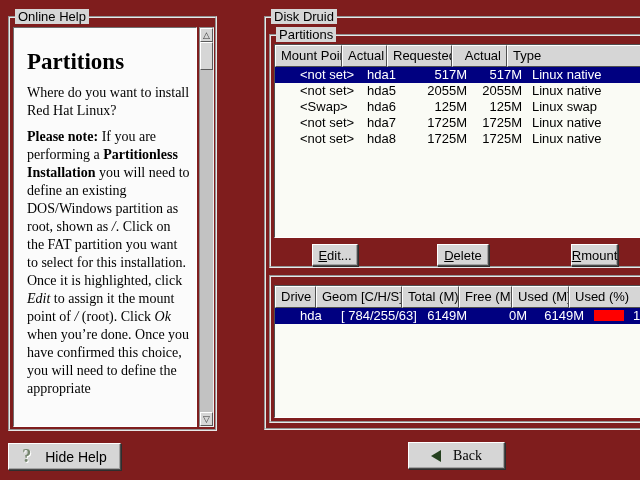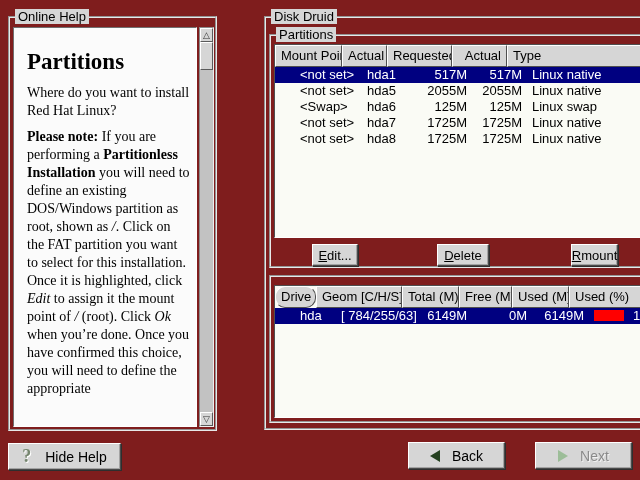--- a/index.html
+++ b/index.html
@@ -93,21 +93,21 @@
   }
   .tr { display: flex; height: 16px; line-height: 16px; padding-left: 20px; }
   .tr.sel { background: #000080; color: #fff; }
   .td { padding: 0 5px; white-space: nowrap; overflow: hidden; flex: none; }
   .num { text-align: right; }
 
   
   .pc0 { width: 67px; } .pc1 { width: 45px; } .pc2 { width: 65px; }
   .pc3 { width: 55px; } .pc4 { width: 157px; }
   
-  .dc0 { width: 41px; border-radius: 10px; } .dc1 { width: 86px; } .dc2 { width: 57px; }
+  .dc0 { width: 41px; } .dc1 { width: 86px; } .dc2 { width: 57px; }
   .dc3 { width: 53px; } .dc4 { width: 57px; } .dc5 { width: 95px; }
 
   .usedbar {
     display: inline-block;
     width: 30px; height: 11px;
     background: #ff0000;
     vertical-align: -1px;
     margin-right: 9px;
   }
 
@@ -260,23 +260,19 @@
         </div>
       </div>
     </div>
   </div>
 
   <button class="btn btn-big" style="left:8px; top:443px; width:113px;">
       <span class="qmark">?</span>
       <span>Hide Help</span>
     </button>
 
-  <button class="btn btn-big" style="left:408px; top:442px; width:97px;">
+  <button class="btn btn-big" style="left:408px; top:442px; width:97px;font-family:Liberation Serif, serif;">
       <span class="arrow arrow-left"></span>
       <span>Back</span>
     </button>
 
-  <button class="btn btn-big disabled" style="left:535px; top:442px; width:97px;">
-      <span class="arrow arrow-right"></span>
-      <span>Next</span>
-    </button>
 
 </div>
 
 </body></html>

